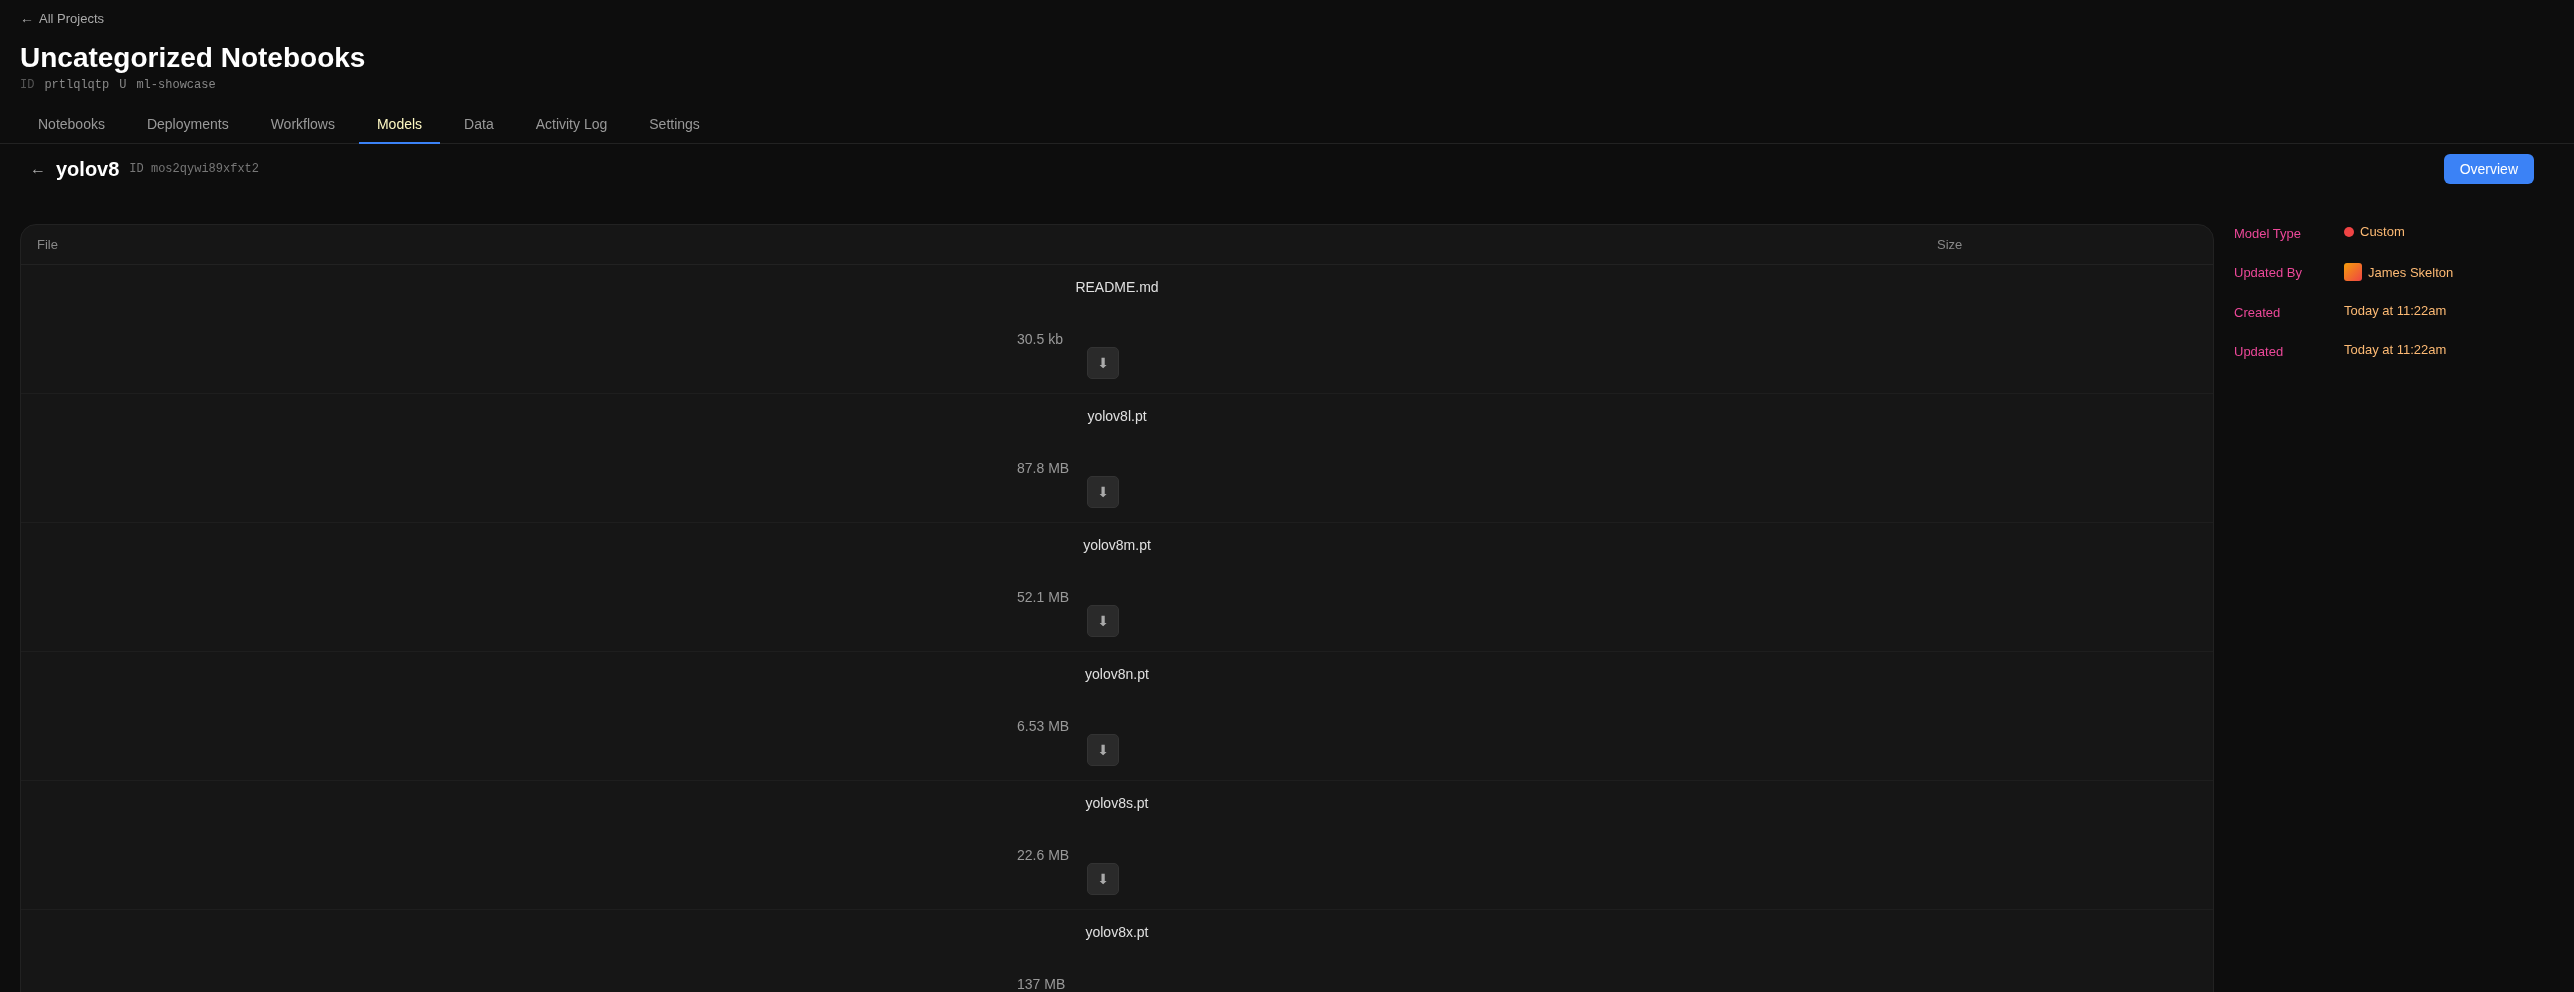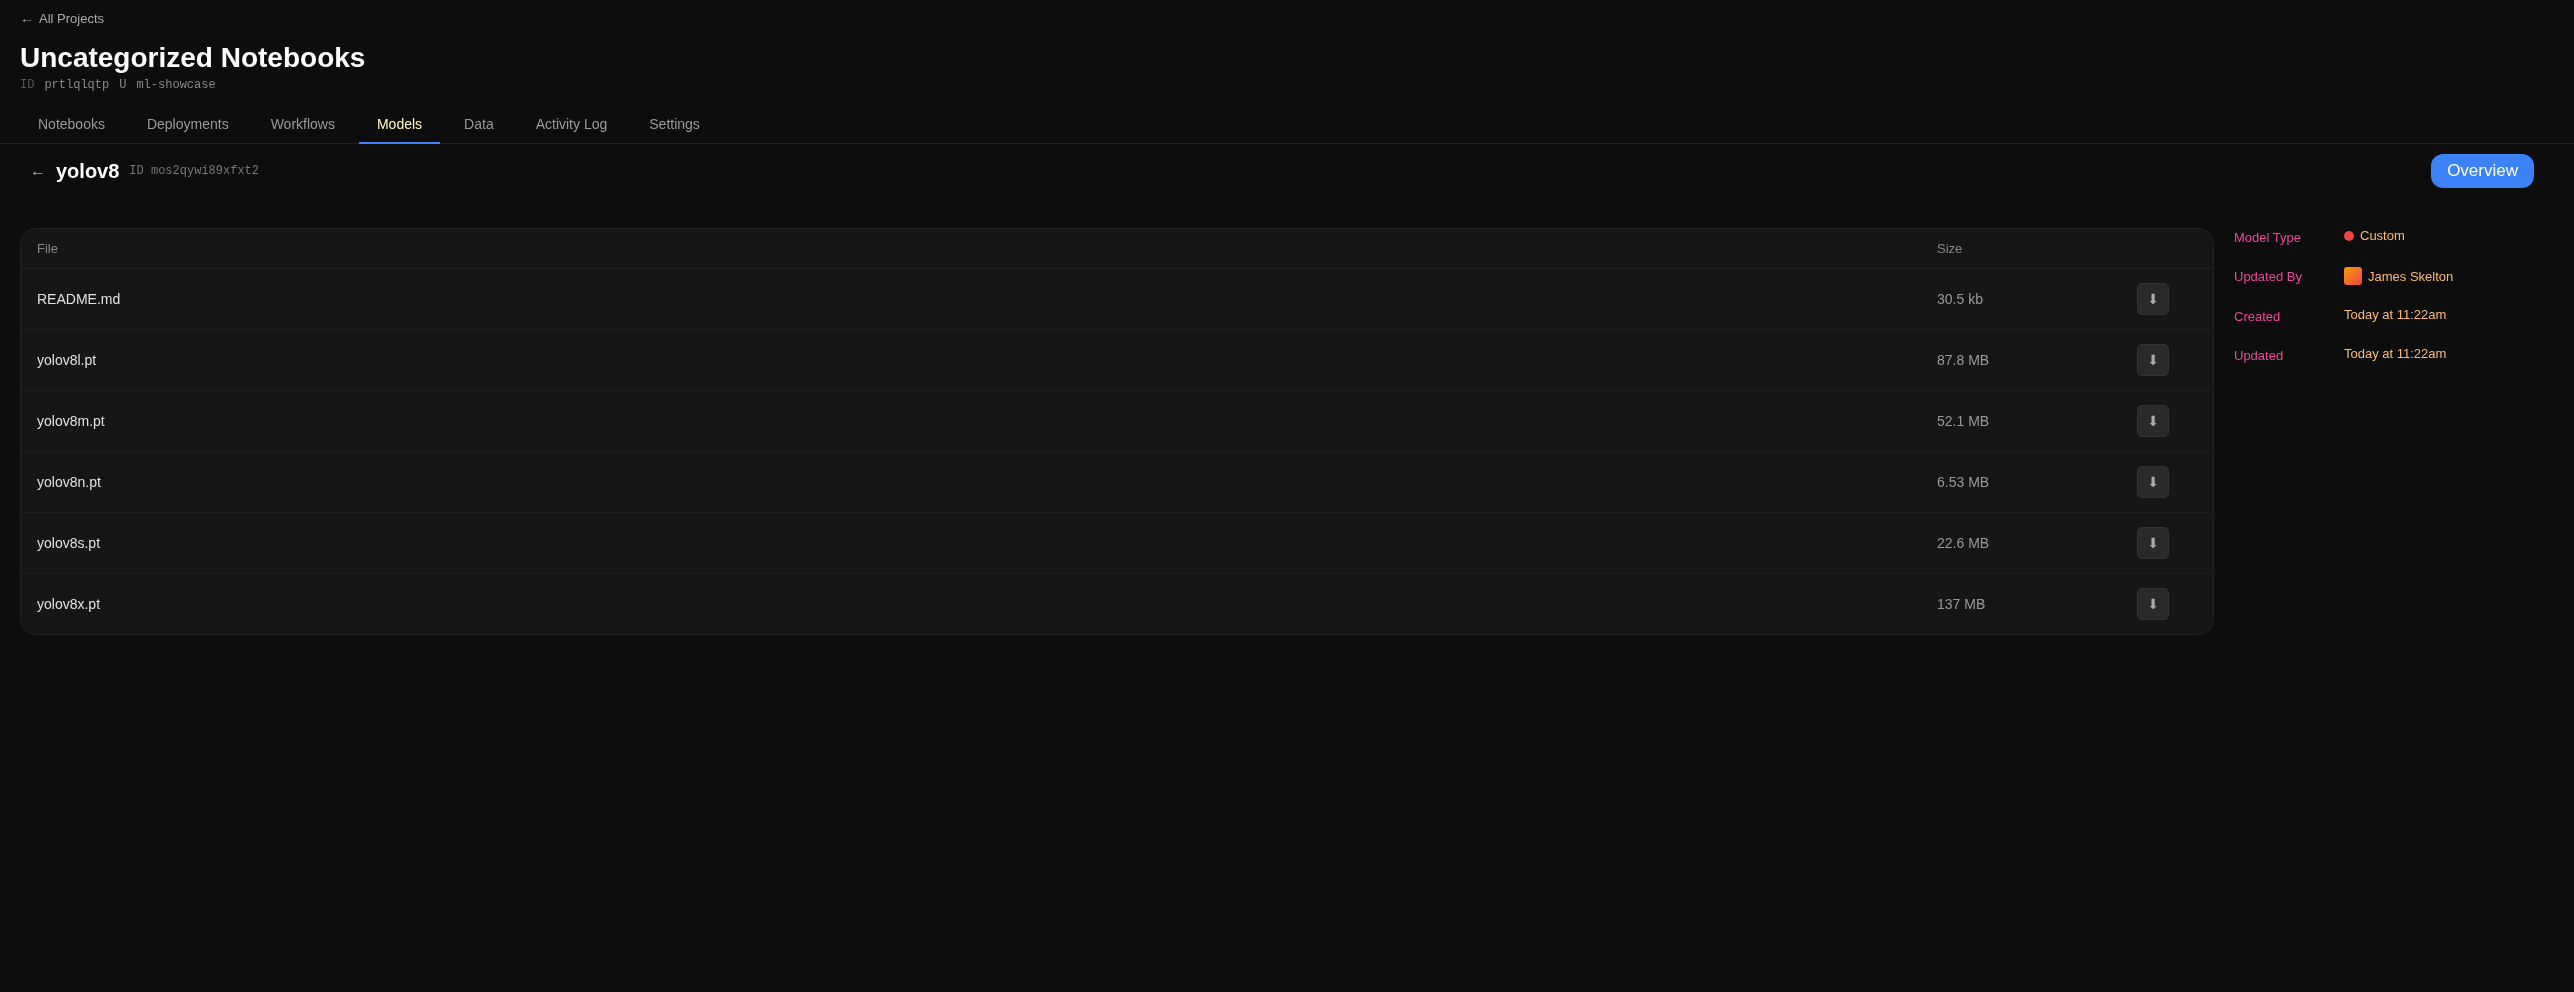--- a/index.html
+++ b/index.html
@@ -98,23 +98,23 @@
     .model-id-badge {
       font-size: 12px;
       color: #777;
       font-family: 'Courier New', monospace;
     }
     .overview-btn {
       background: #3b82f6;
       color: #fff;
       border: none;
       padding: 7px 16px;
-      border-radius: 12px;
-      cursor: pointer;
-      font-size: 17px;
+      border-radius: 6px;
+      cursor: pointer;
+      font-size: 14px;
       font-weight: 500;
     }
     .file-table {
       flex: 1;
       background: #161616;
       border-radius: 16px;
       border: 1px solid #222;
       overflow: hidden;
     }
     .table-header {
@@ -126,33 +126,35 @@
       font-weight: 500;
     }
     .col-file { flex: 1; }
     .col-size { width: 200px; }
     .col-action { width: 60px; }
     .table-row {
       display: flex;
       align-items: center;
       padding: 14px 16px;
       border-bottom: 1px solid #1e1e1e;
+      flex-direction: column;
     }
     .table-row:last-child {
       border-bottom: none;
     }
     .file-name {
       flex: 1;
       color: #e0e0e0;
       font-size: 14px;
     }
     .file-size {
       width: 200px;
       color: #999;
       font-size: 14px;
+      margin-top: 36px;
     }
     .download-btn {
       width: 32px;
       height: 32px;
       background: #2a2a2a;
       border: 1px solid #333;
       border-radius: 5px;
       display: flex;
       align-items: center;
       justify-content: center;

